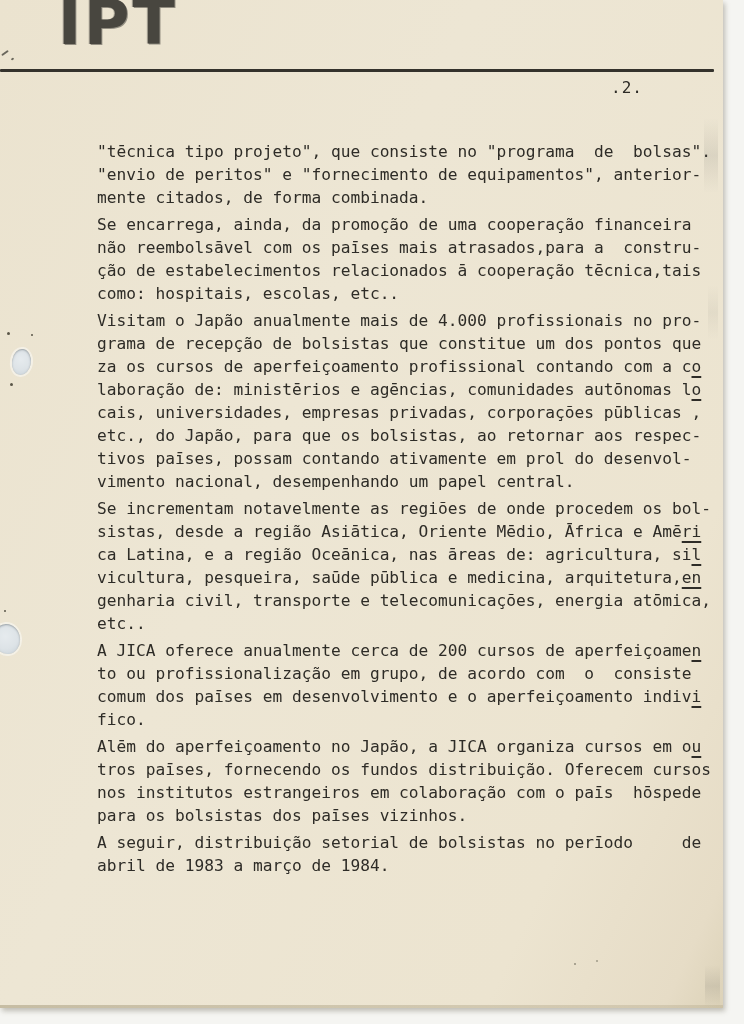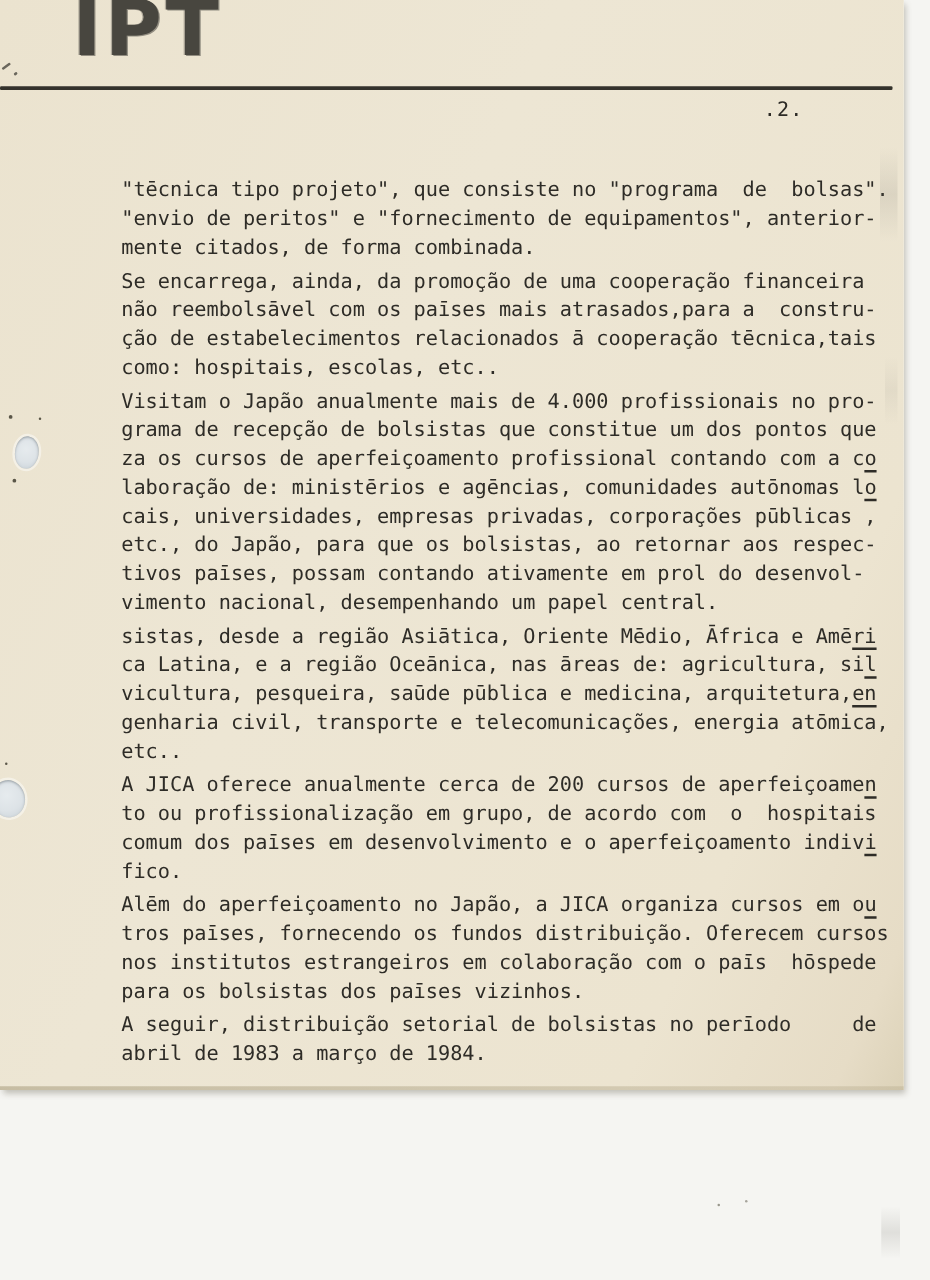--- a/index.html
+++ b/index.html
@@ -2,21 +2,21 @@
 <html><head>
 <meta charset="utf-8">
 <style>
   html,body{margin:0;padding:0;}
   body{
     width:744px;height:1024px;position:relative;overflow:hidden;
     background:#f5f5f2;
     font-family:"DejaVu Sans Mono", monospace;
   }
   .paper{
-    position:absolute;left:0;top:0;width:723px;height:872px;
+    position:absolute;left:0;top:0;width:723px;height:1008px;
     background:linear-gradient(115deg,#ebe3cf 0%,#ede6d4 40%,#ece4d0 80%,#e6dcc6 95%,#dcd2b8 100%);
     box-shadow:2px 3px 5px rgba(90,84,66,.35);
   }
   .paper:after{ 
     content:"";position:absolute;left:0;bottom:0;width:100%;height:3px;
     background:linear-gradient(90deg,rgba(160,148,115,.5),rgba(160,148,115,.25));
   }
   .logo{
     position:absolute;left:58px;top:-8px;
     font-family:"DejaVu Sans",sans-serif;font-weight:800;
@@ -75,29 +75,30 @@
         <div class="line">Visitam o Japão anualmente mais de 4.000 profissionais no pro-</div>
         <div class="line">grama de recepção de bolsistas que constitue um dos pontos que</div>
         <div class="line">za os cursos de aperfeiçoamento profissional contando com a c<span class="cont">o</span></div>
         <div class="line">laboração de: ministērios e agēncias, comunidades autōnomas l<span class="cont">o</span></div>
         <div class="line">cais, universidades, empresas privadas, corporações pūblicas ,</div>
         <div class="line">etc., do Japão, para que os bolsistas, ao retornar aos respec-</div>
         <div class="line">tivos paīses, possam contando ativamente em prol do desenvol-</div>
         <div class="line">vimento nacional, desempenhando um papel central.</div>
       </div>
       <div class="para">
+        <div class="line">Se incrementam notavelmente as regiões de onde procedem os bol-</div>
         <div class="line">sistas, desde a região Asiātica, Oriente Mēdio, Āfrica e Amē<span class="cont">ri</span></div>
         <div class="line">ca Latina, e a região Oceānica, nas āreas de: agricultura, si<span class="cont">l</span></div>
         <div class="line">vicultura, pesqueira, saūde pūblica e medicina, arquitetura,<span class="cont">en</span></div>
         <div class="line">genharia civil, transporte e telecomunicações, energia atōmica,</div>
         <div class="line">etc..</div>
       </div>
       <div class="para">
         <div class="line">A JICA oferece anualmente cerca de 200 cursos de aperfeiçoame<span class="cont">n</span></div>
-        <div class="line">to ou profissionalização em grupo, de acordo com  o  hospitais</div>
+        <div class="line">to ou profissionalização em grupo, de acordo com  o  consiste</div>
         <div class="line">comum dos paīses em desenvolvimento e o aperfeiçoamento indiv<span class="cont">i</span></div>
         <div class="line">fico.</div>
       </div>
       <div class="para">
         <div class="line">Alēm do aperfeiçoamento no Japão, a JICA organiza cursos em o<span class="cont">u</span></div>
         <div class="line">tros paīses, fornecendo os fundos distribuição. Oferecem cursos</div>
         <div class="line">nos institutos estrangeiros em colaboração com o paīs  hōspede</div>
         <div class="line">para os bolsistas dos paīses vizinhos.</div>
       </div>
       <div class="para">

